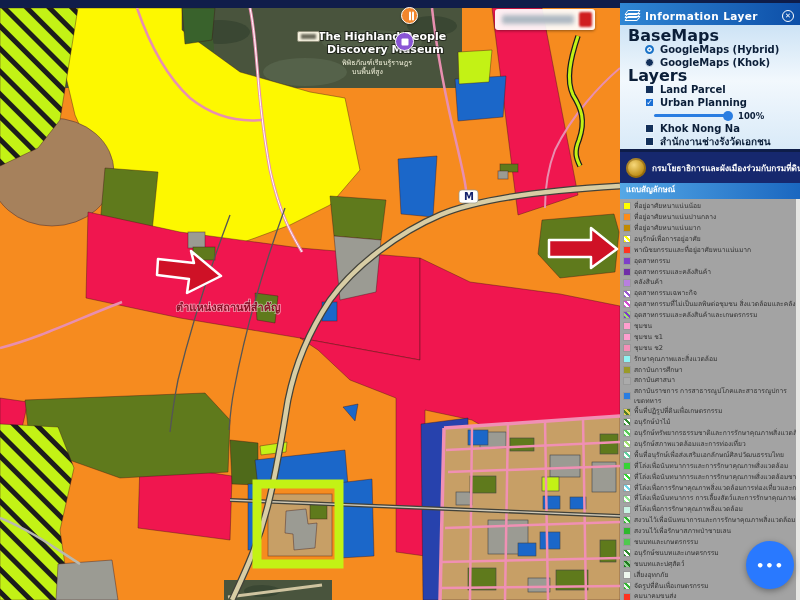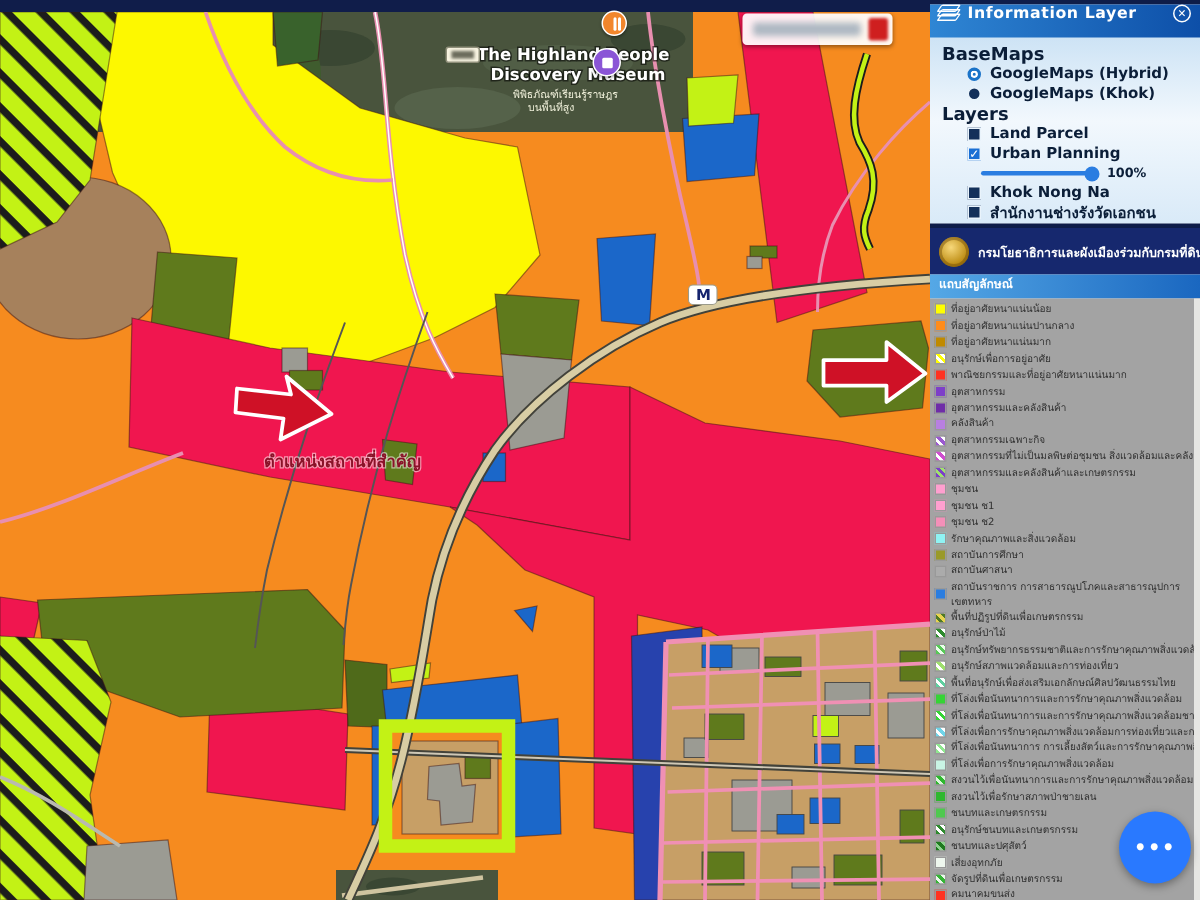--- a/index.html
+++ b/index.html
@@ -20,30 +20,30 @@
   .poi-food{left:401px;top:7px;width:17px;height:17px;background:#f2862c;}
   .poi-museum{left:395px;top:32px;width:19px;height:19px;background:#8a55d6;}
   .poi i{position:absolute;left:50%;top:50%;width:7px;height:7px;transform:translate(-50%,-50%);
     background:#fff;border-radius:1px;}
   .poi-food i{width:2px;height:9px;border-radius:1px;box-shadow:3px 0 0 #fff;}
 
   
   .sidebar{position:absolute;left:620px;top:0;width:180px;height:600px;background:#eef5fb;}
   .sb-topstrip{position:absolute;left:0;top:0;width:100%;height:3px;background:#0e1d49;}
   .panel-header{position:absolute;left:0;top:3px;width:100%;height:26px;
-    background:linear-gradient(90deg,#2f86d4,#0d4fa8);display:flex;align-items:flex-start;padding:0 6px;}
+    background:linear-gradient(90deg,#2f86d4,#0d4fa8);display:flex;align-items:center;padding:0 6px;}
   .layers-ico{width:13px;height:12px;position:relative;margin-right:6px;}
   .layers-ico b{position:absolute;left:0;width:13px;height:5px;border:1px solid #fff;transform:skewX(-35deg);border-radius:1px;}
   .layers-ico b:nth-child(1){top:0}.layers-ico b:nth-child(2){top:3px}.layers-ico b:nth-child(3){top:6px}
   .panel-title{color:#fff;font-size:10.5px;font-weight:bold;letter-spacing:.4px;flex:1;}
   .close-btn{width:12px;height:12px;border:1px solid #fff;border-radius:50%;color:#fff;font-size:7px;
     display:flex;align-items:center;justify-content:center;line-height:1;}
   .panel-body{position:absolute;left:0;top:25px;width:100%;height:124px;padding:4px 0 0 8px;
     background:linear-gradient(180deg,#cde3f5,#f2f8fd 45%,#d9eaf8);color:#0b1e38;overflow:hidden;}
-  .sec-label{font-size:12px;font-weight:bold;height:14px;line-height:14px;}
+  .sec-label{font-size:16px;font-weight:bold;height:14px;line-height:14px;}
   .opt-row,.cb-row{display:flex;align-items:center;height:13px;padding-left:17px;font-size:10px;font-weight:600;}
   .radio{width:9px;height:9px;border-radius:50%;margin-right:6px;background:#13305a;border:1.5px solid #e9f3fb;flex:none;}
   .radio.sel{background:#fff;border:2px solid #1a73c8;box-shadow:inset 0 0 0 1.5px #fff;background:#1a73c8;}
   .cb{width:9px;height:9px;margin-right:6px;background:#13305a;border:1px solid #e9f3fb;flex:none;
     color:#fff;font-size:8px;line-height:8px;text-align:center;font-weight:bold;}
   .cb.on{background:#1a6fd4;}
   .slider-row{display:flex;align-items:center;height:13px;padding-left:26px;}
   .track{position:relative;width:78px;height:3px;background:#2a7de1;border-radius:2px;flex:none;}
   .thumb{position:absolute;right:-1px;top:-3.5px;width:10px;height:10px;border-radius:50%;background:#2a7de1;}
   .pct{font-size:8.5px;font-weight:bold;margin-left:6px;color:#0b1e38;}

